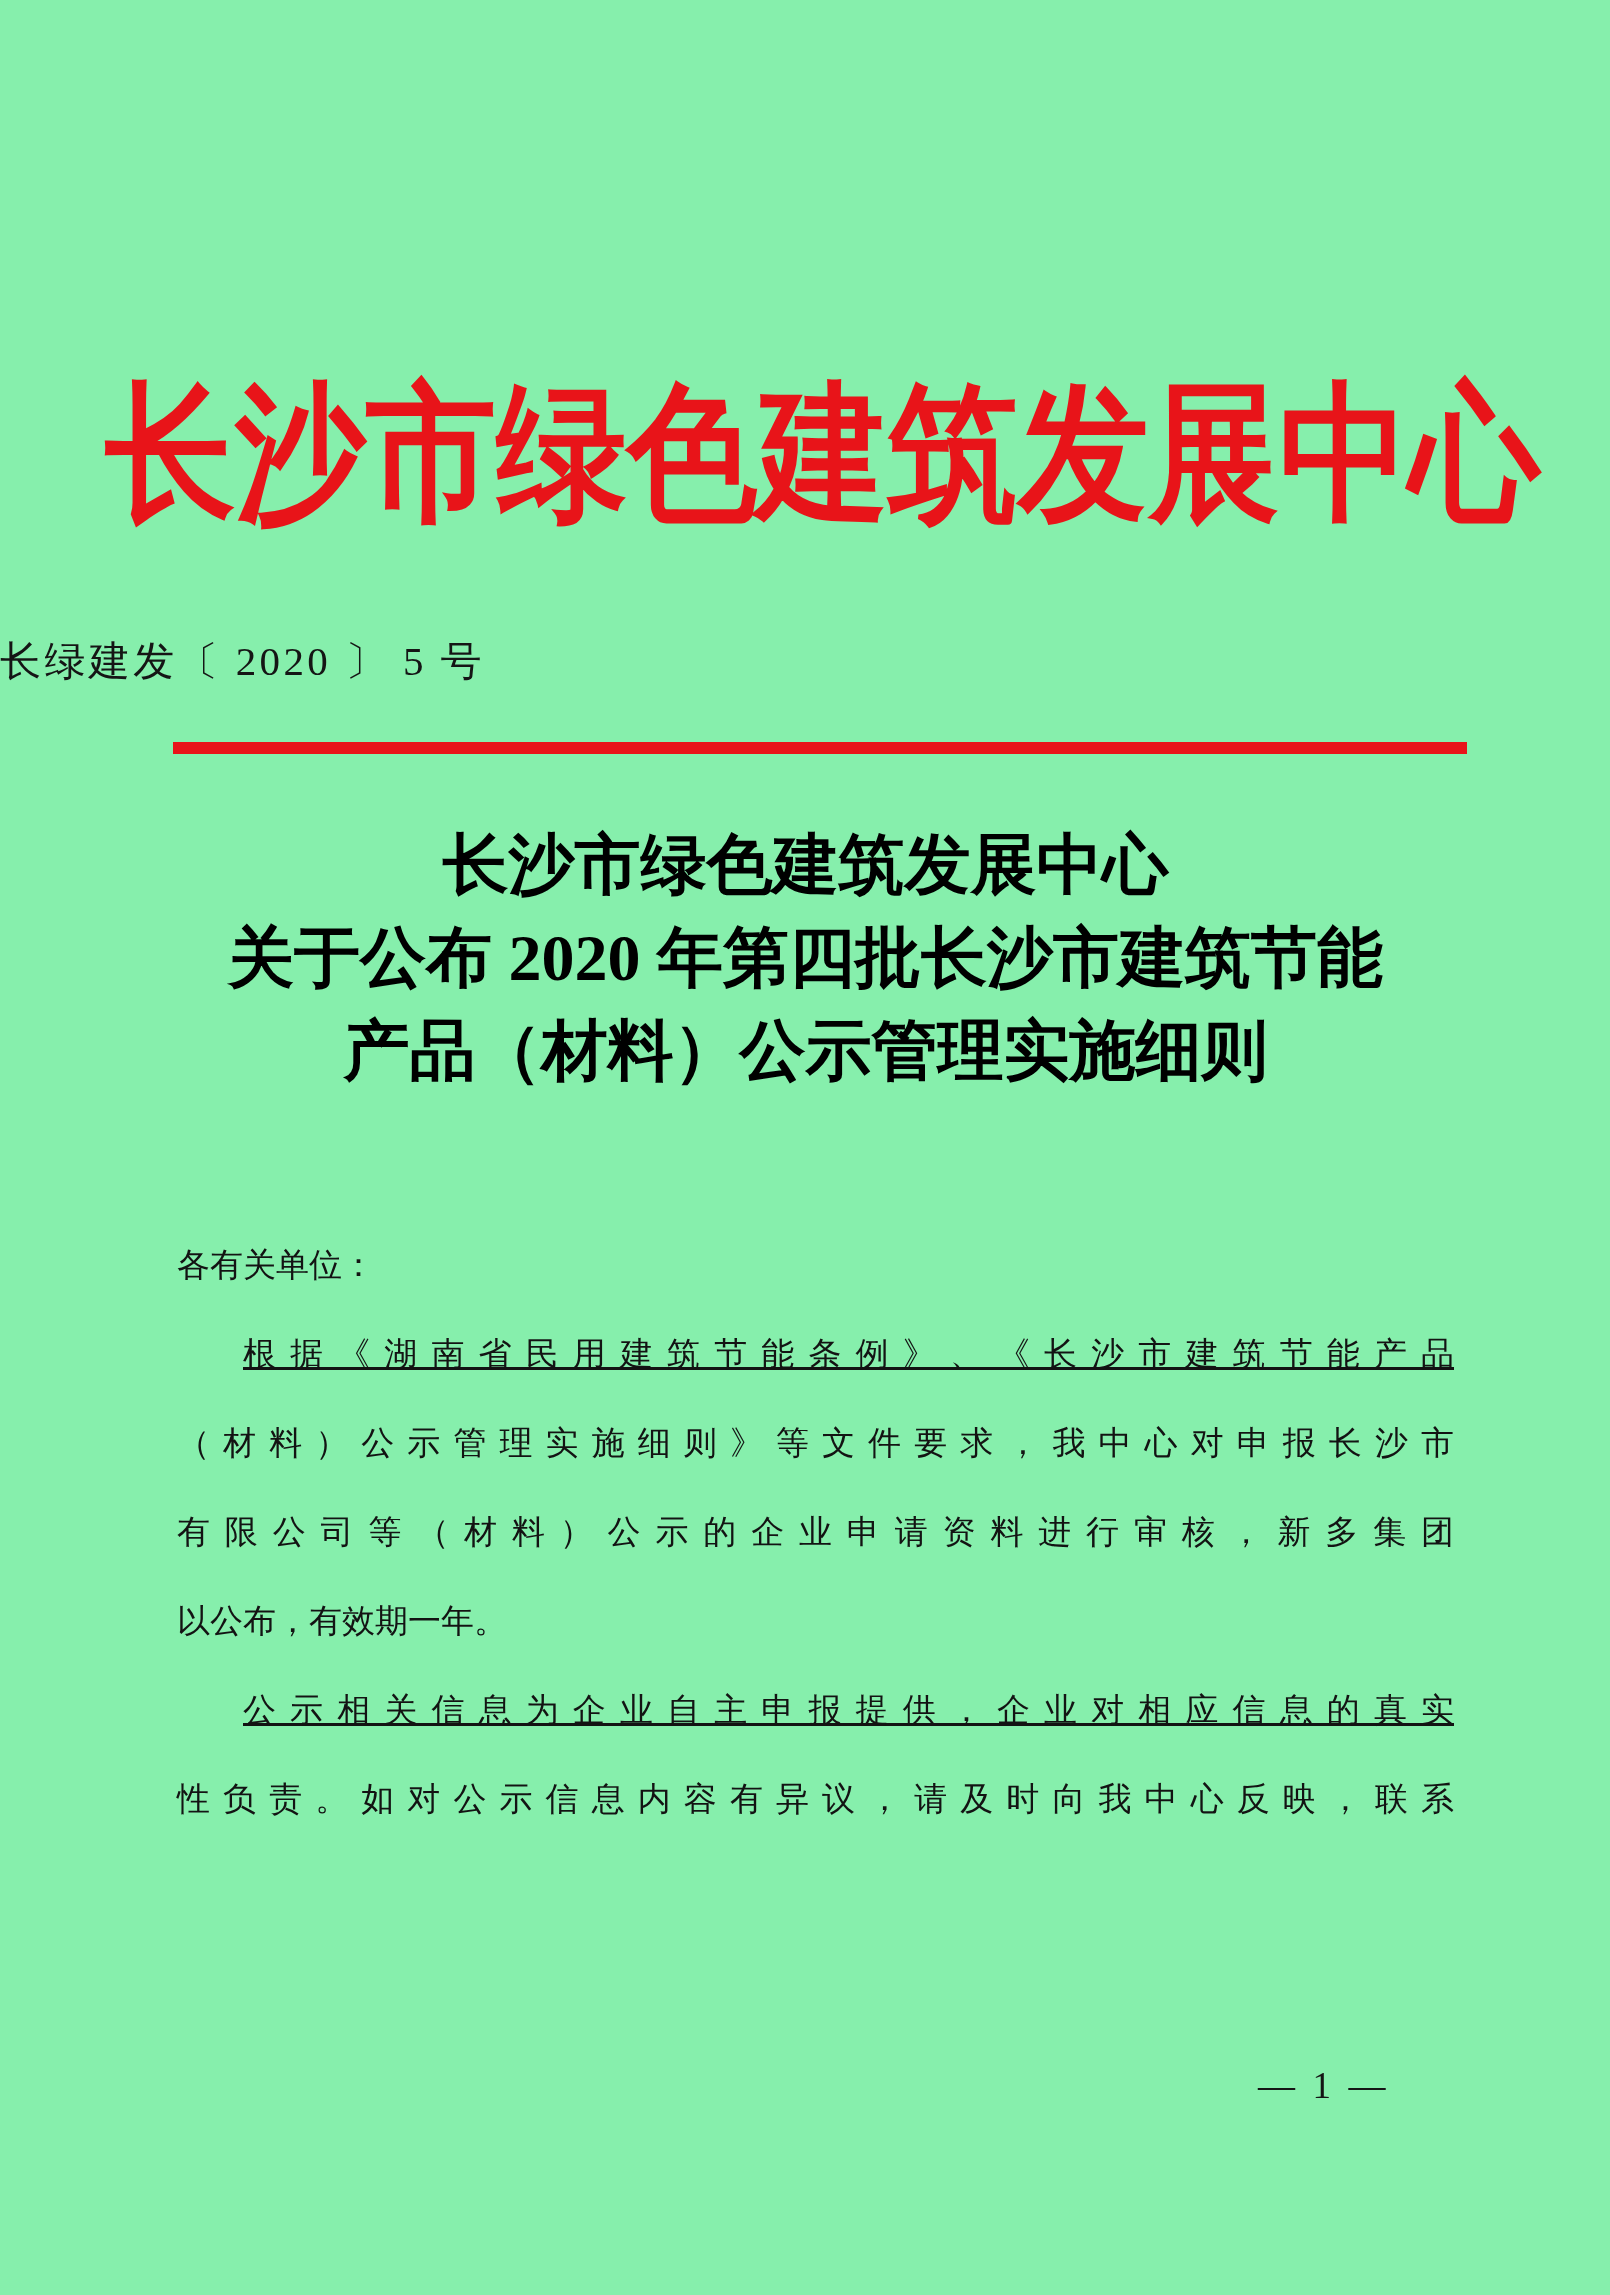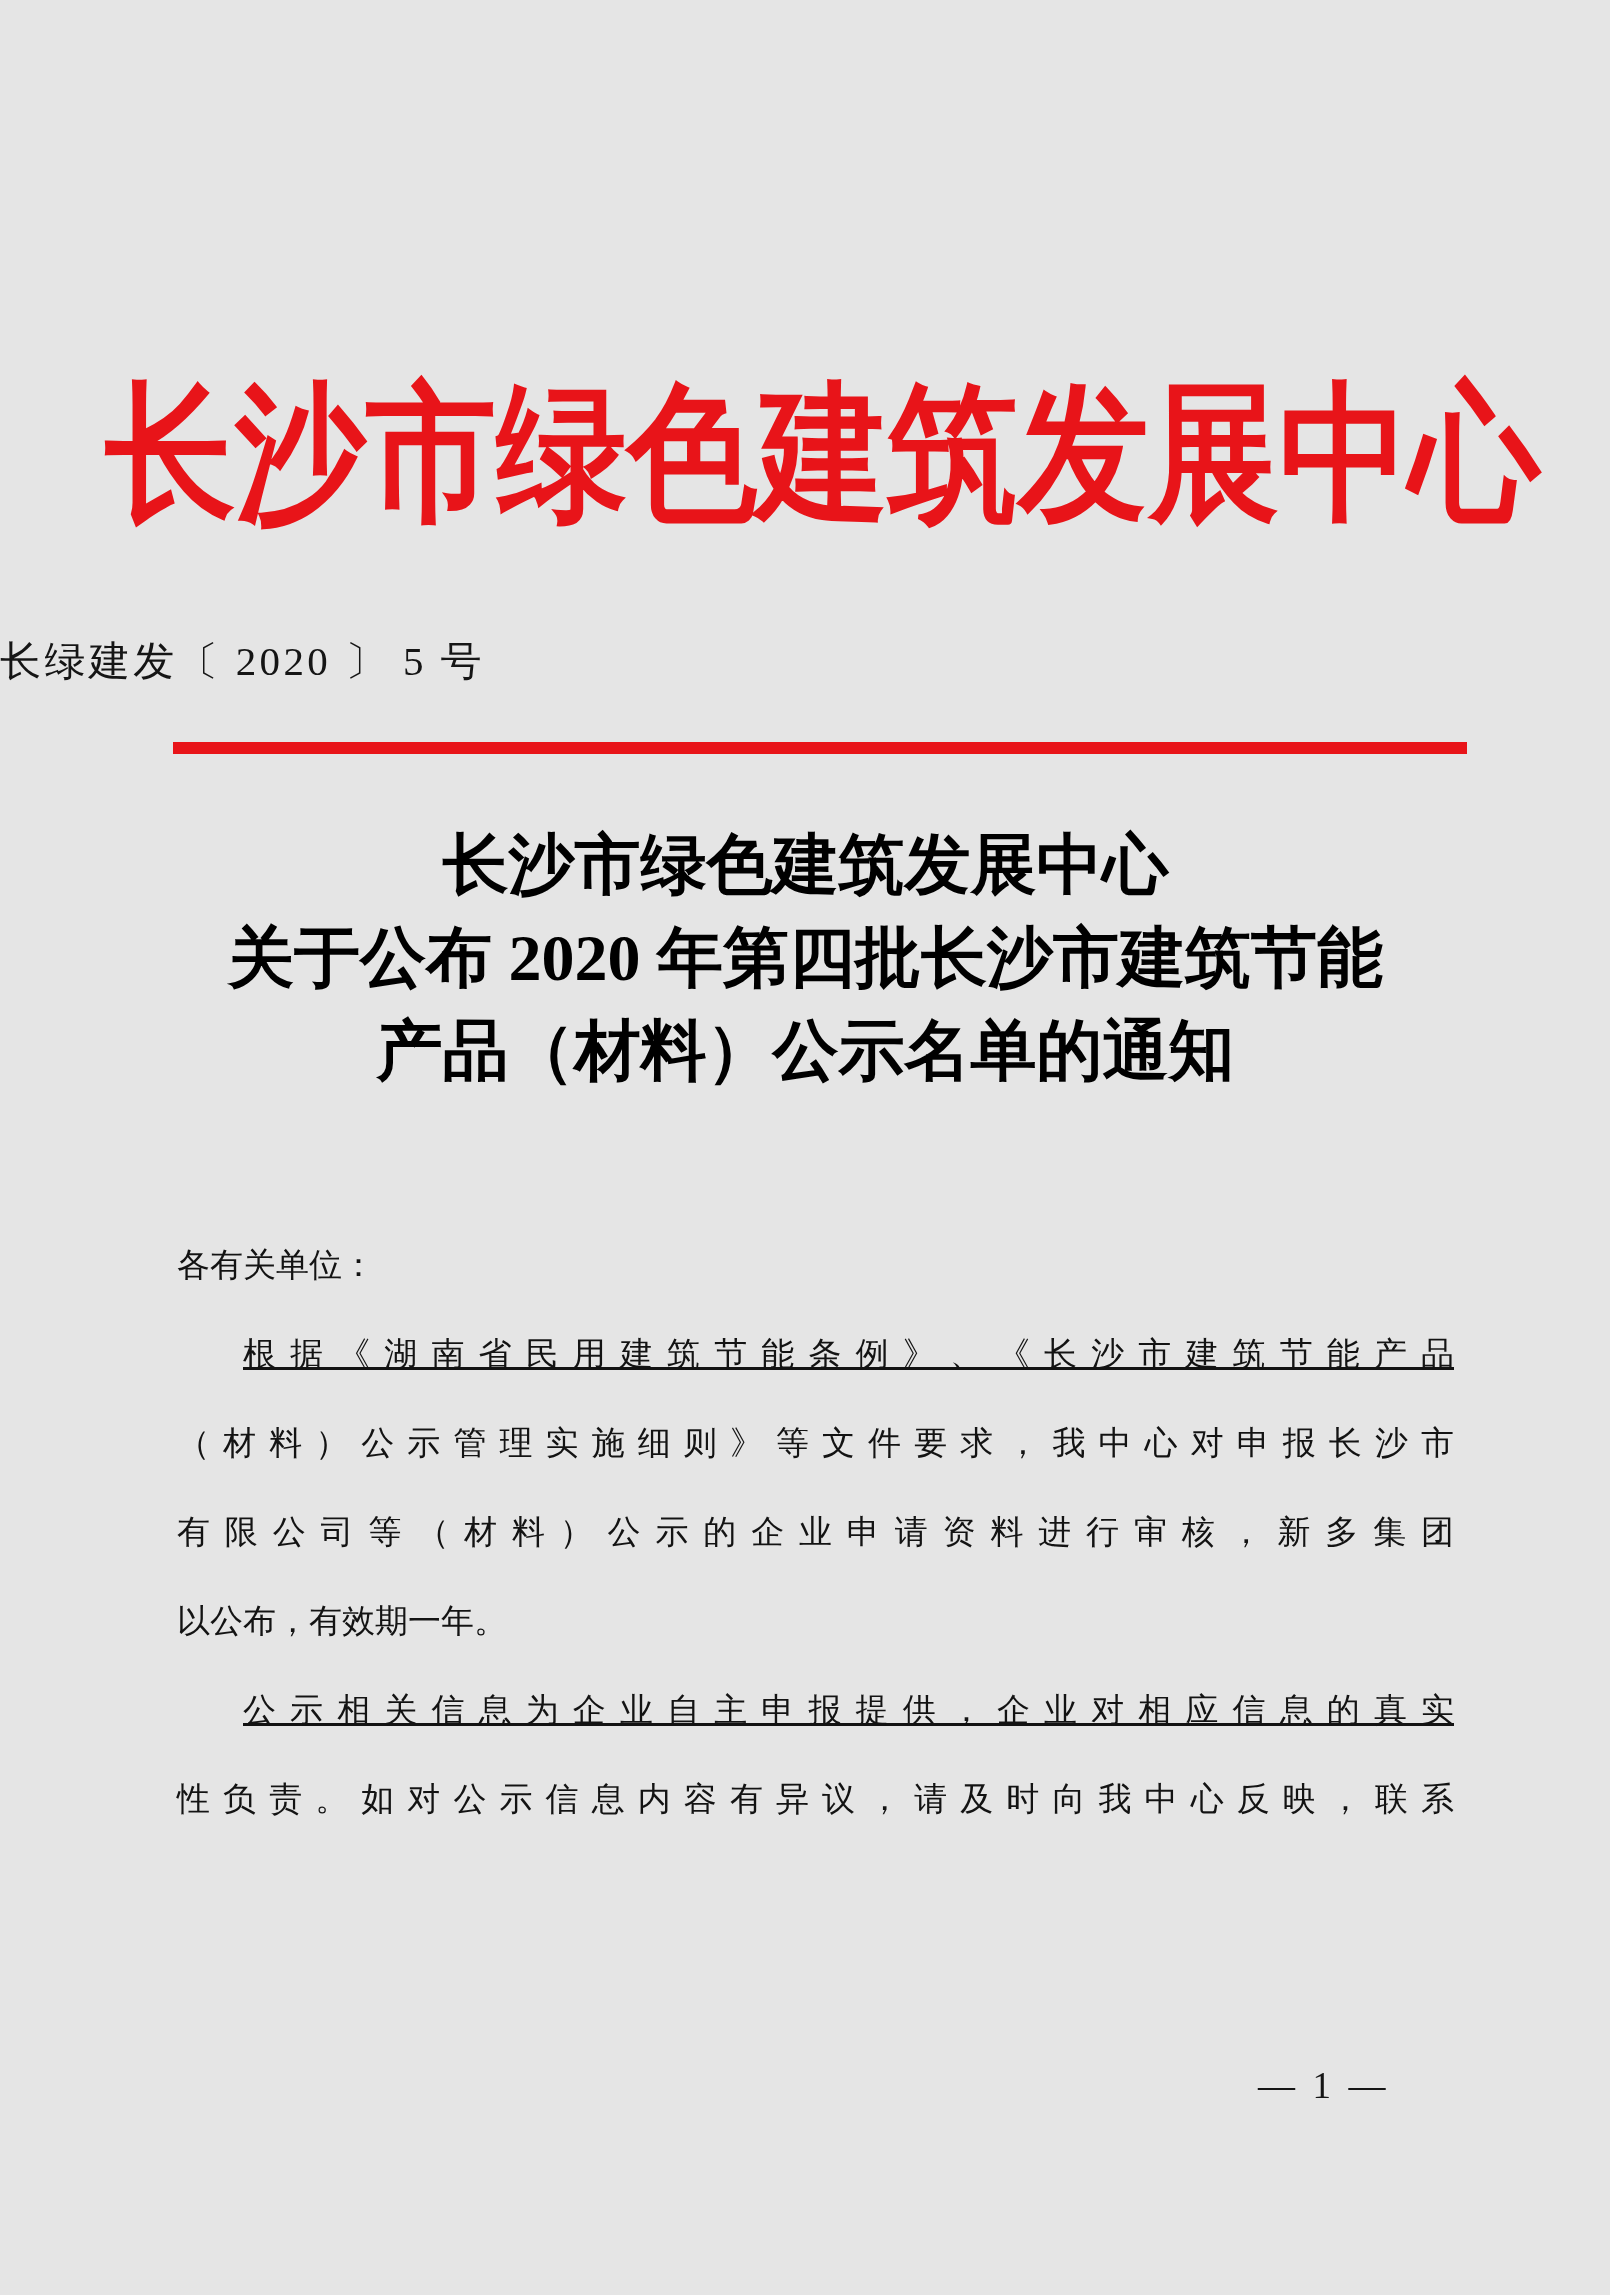--- a/index.html
+++ b/index.html
@@ -4,21 +4,21 @@
 <style>
   html, body {
     margin: 0;
     padding: 0;
     background: #ffffff;
   }
   .page {
     position: relative;
     width: 1611px;
     height: 2295px;
-    background: #e5e5e5;
+    background: #86efac;
     overflow: hidden;
     font-family: "Liberation Serif", serif;
     color: #111111;
   }
   .letterhead {
     position: absolute;
     top: 370px;
     left: 0;
     width: 100%;
     margin: 0;
@@ -98,21 +98,21 @@
 
   <h1 class="letterhead">长沙市绿色建筑发展中心</h1>
 
   <div class="doc-number">长绿建发〔 2020 〕 5 号</div>
 
   <div class="red-divider"></div>
 
   <div class="doc-title">
     <div class="title-line">长沙市绿色建筑发展中心</div>
     <div class="title-line">关于公布 2020 年第四批长沙市建筑节能</div>
-    <div class="title-line">产品（材料）公示名单的通知</div>
+    <div class="title-line">产品（材料）公示管理实施细则</div>
   </div>
 
   <div class="body-text">
     <div class="line">各有关单位：</div>
     <div class="line justify indent">根据《湖南省民用建筑节能条例》、《长沙市建筑节能产品</div>
     <div class="line justify">（材料）公示管理实施细则》等文件要求，我中心对申报长沙市</div>
     <div class="line justify">有限公司等（材料）公示的企业申请资料进行审核，新多集团</div>
     <div class="line">以公布，有效期一年。</div>
     <div class="line justify indent">公示相关信息为企业自主申报提供，企业对相应信息的真实</div>
     <div class="line justify">性负责。如对公示信息内容有异议，请及时向我中心反映，联系</div>

